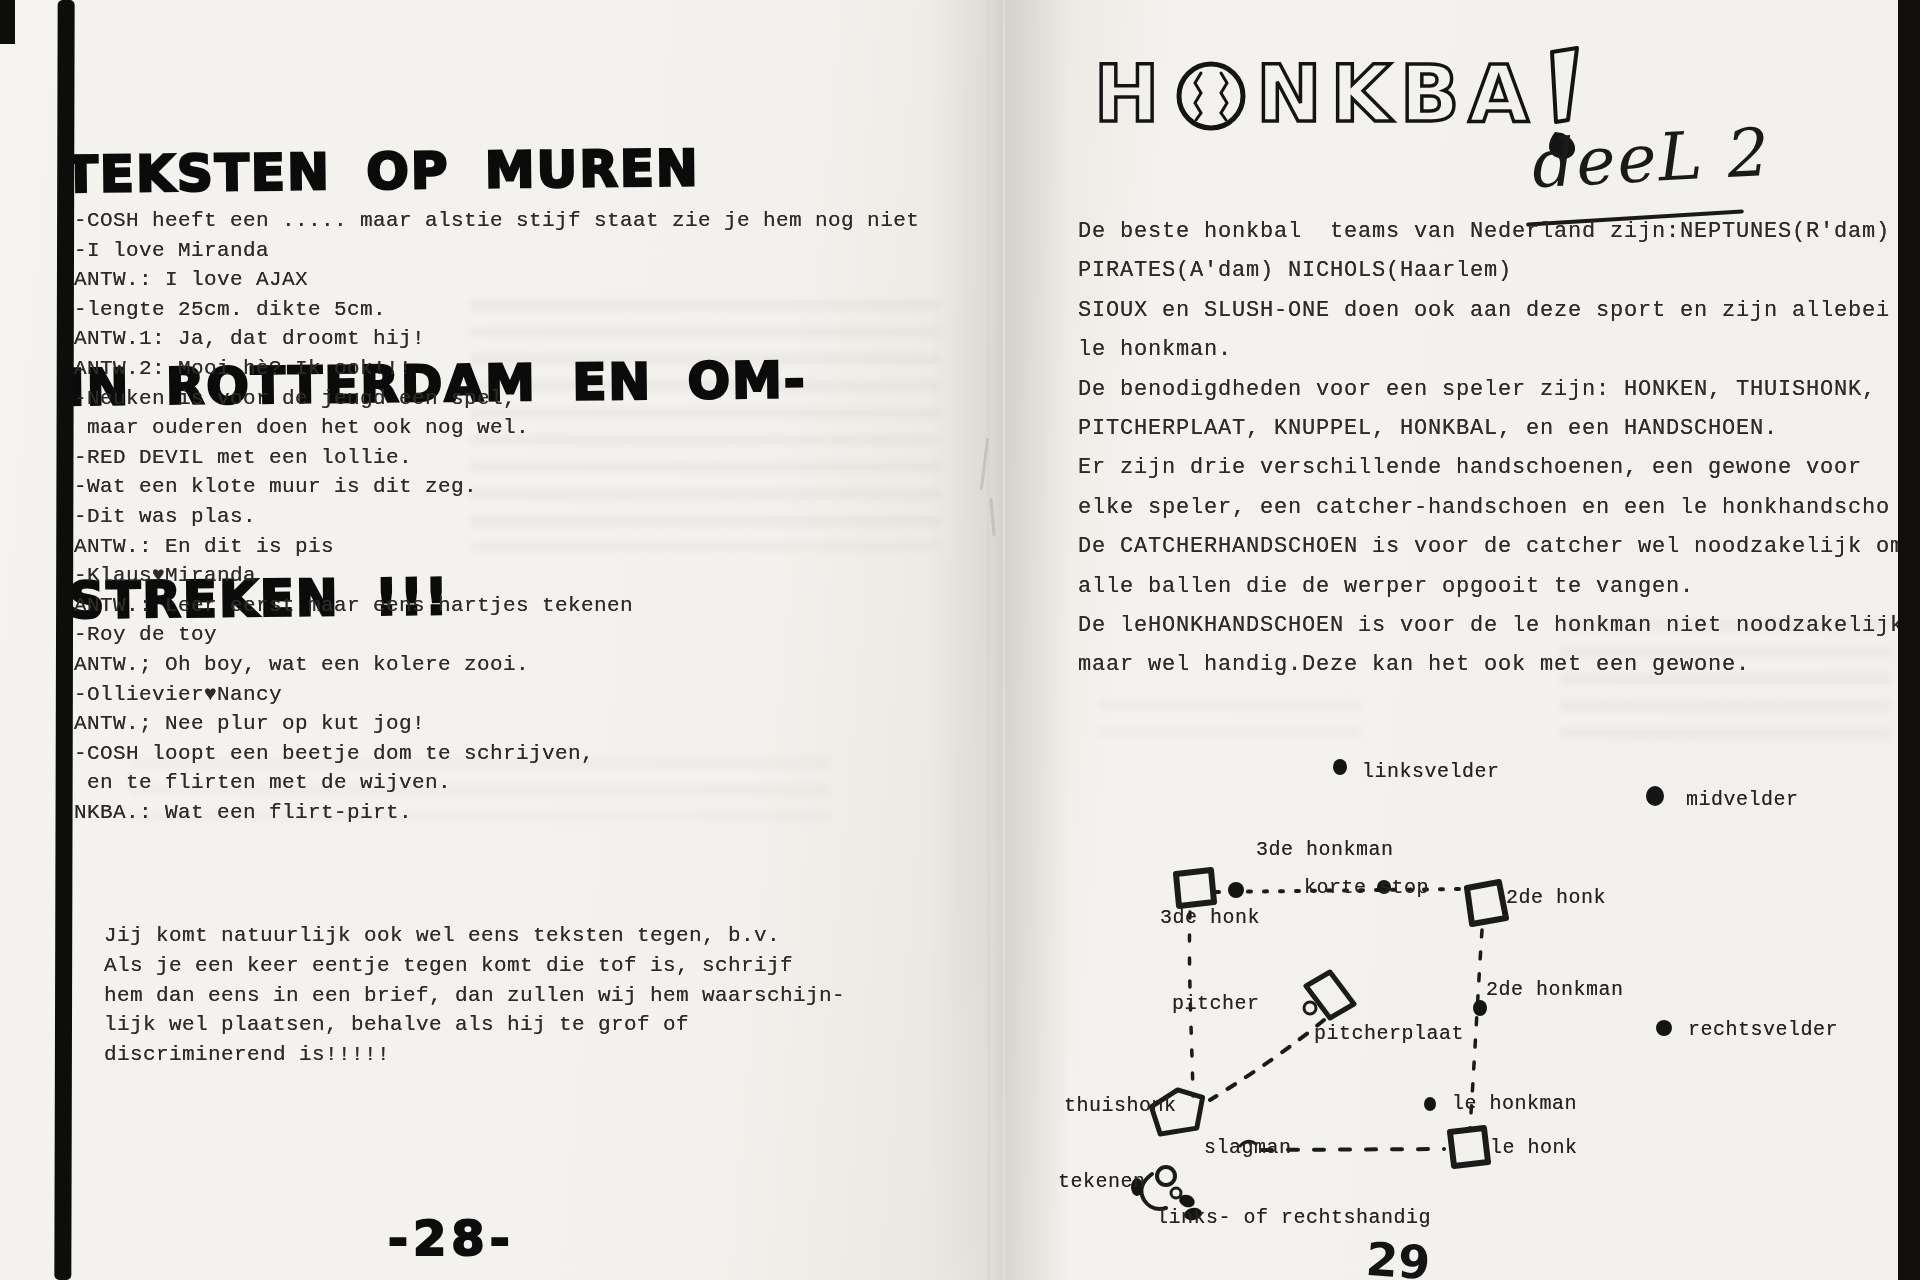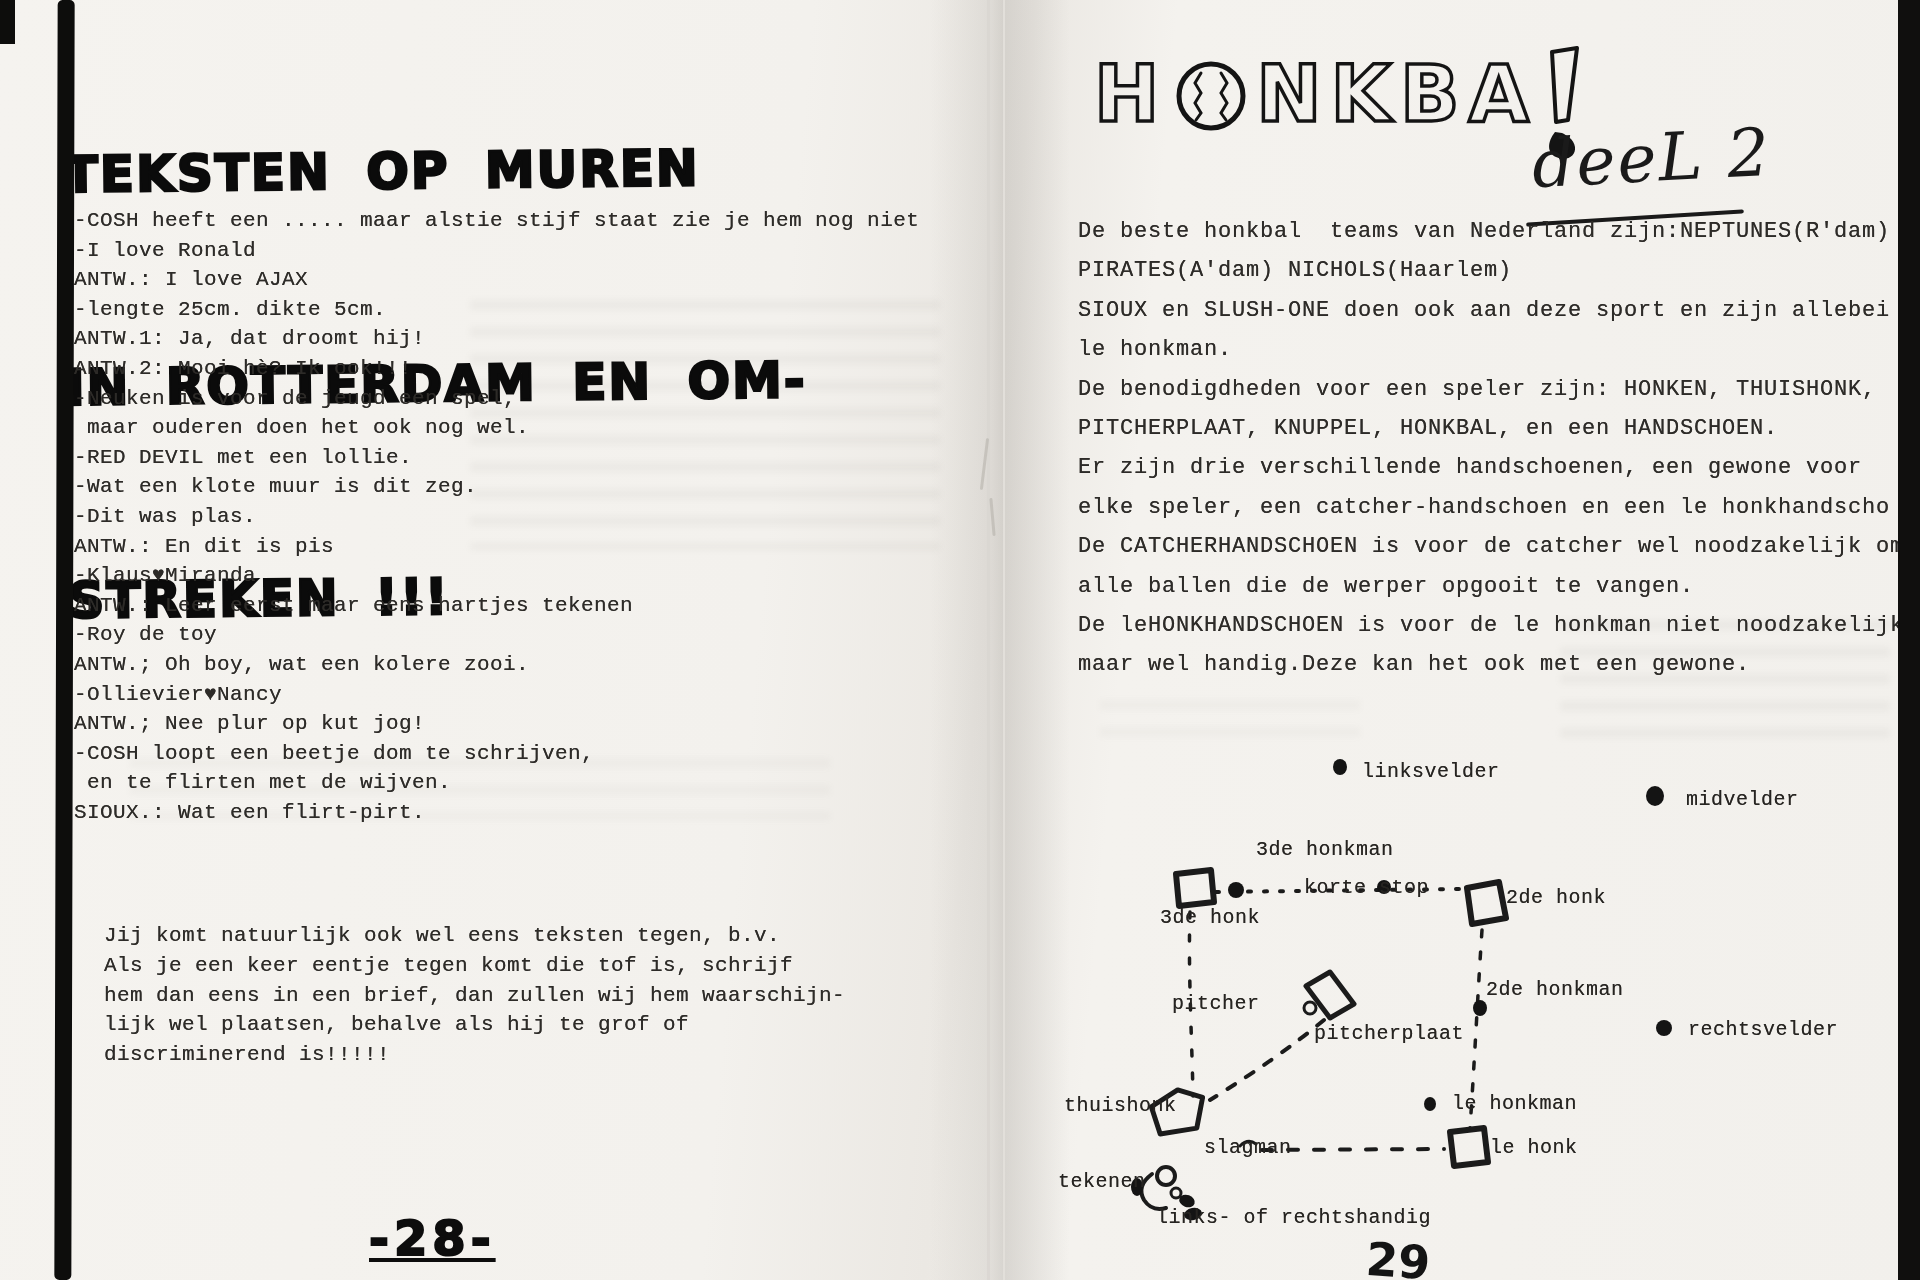--- a/index.html
+++ b/index.html
@@ -40,22 +40,22 @@
   @supports(-webkit-text-stroke:1px #000){.ol{color:transparent;-webkit-text-stroke:3.5px #141414;}}
   .ball-wrap{margin:10px 2px 0 0;}
   .excl-wrap{margin:4px 0 0 2px;}
 
   .subtitle{position:absolute;left:1532px;top:120px;font-family:"DejaVu Serif",serif;
     font-style:italic;font-weight:500;font-size:66px;color:#1a1a1a;transform:rotate(-3deg);letter-spacing:2px;white-space:pre;}
   .subtitle-underline{position:absolute;left:1526px;top:216px;width:218px;height:4px;background:#1a1a1a;
     transform:rotate(-3.5deg);border-radius:2px;}
 
   
-  .pageno-left{position:absolute;left:369px;top:1210px;font-family:"DejaVu Sans",sans-serif;
-    font-weight:900;font-size:48px;letter-spacing:5px;color:#0d0d0d;text-decoration:underline;-webkit-text-stroke:2px #0d0d0d;}
+  .pageno-left{position:absolute;left:388px;top:1210px;font-family:"DejaVu Sans",sans-serif;
+    font-weight:900;font-size:48px;letter-spacing:5px;color:#0d0d0d;-webkit-text-stroke:2px #0d0d0d;}
   .pageno-right{position:absolute;left:1366px;top:1234px;font-family:"DejaVu Sans",sans-serif;
     font-weight:700;font-size:46px;color:#141414;transform:rotate(4deg);}
 
   
   .diagram{position:absolute;left:1040px;top:740px;width:880px;height:540px;}
   .diagram svg{position:absolute;left:0;top:0;}
   .dl{position:absolute;font-family:"Liberation Mono",monospace;font-size:20px;color:#262421;
     white-space:pre;letter-spacing:0.5px;text-shadow:0 0 0.5px rgba(45,43,40,0.7);}
 </style>
 </head>
@@ -76,40 +76,40 @@
 
   <div>
     <div class="marker-title">
       <div class="tline">TEKSTEN OP MUREN</div>
       <div class="tline">IN ROTTERDAM EN OM-</div>
       <div class="tline">STREKEN !!!</div>
     </div>
 
     <div class="typedblock body-left">
         <div class="tline">-COSH heeft een ..... maar alstie stijf staat zie je hem nog niet</div>
-        <div class="tline">-I love Ronald</div>
+        <div class="tline">-I love Miranda</div>
         <div class="tline">ANTW.: I love AJAX</div>
         <div class="tline">-lengte 25cm. dikte 5cm.</div>
         <div class="tline">ANTW.1: Ja, dat droomt hij!</div>
         <div class="tline">ANTW.2: Mooi hè? Ik ook!!!</div>
         <div class="tline">-Neuken is voor de jeugd een spel,</div>
         <div class="tline"> maar ouderen doen het ook nog wel.</div>
         <div class="tline">-RED DEVIL met een lollie.</div>
         <div class="tline">-Wat een klote muur is dit zeg.</div>
         <div class="tline">-Dit was plas.</div>
         <div class="tline">ANTW.: En dit is pis</div>
         <div class="tline">-Klaus♥Miranda</div>
         <div class="tline">ANTW.: Leer eerst maar eens hartjes tekenen</div>
         <div class="tline">-Roy de toy</div>
         <div class="tline">ANTW.; Oh boy, wat een kolere zooi.</div>
         <div class="tline">-Ollievier♥Nancy</div>
         <div class="tline">ANTW.; Nee plur op kut jog!</div>
         <div class="tline">-COSH loopt een beetje dom te schrijven,</div>
         <div class="tline"> en te flirten met de wijven.</div>
-        <div class="tline">SIOUX.: Wat een flirt-pirt.</div>
+        <div class="tline">NKBA.: Wat een flirt-pirt.</div>
       </div>
 
     <div class="typedblock closing-left">
         <div class="tline">Jij komt natuurlijk ook wel eens teksten tegen, b.v.</div>
         <div class="tline">Als je een keer eentje tegen komt die tof is, schrijf</div>
         <div class="tline">hem dan eens in een brief, dan zullen wij hem waarschijn-</div>
         <div class="tline">lijk wel plaatsen, behalve als hij te grof of</div>
         <div class="tline">discriminerend is!!!!!</div>
       </div>
 

